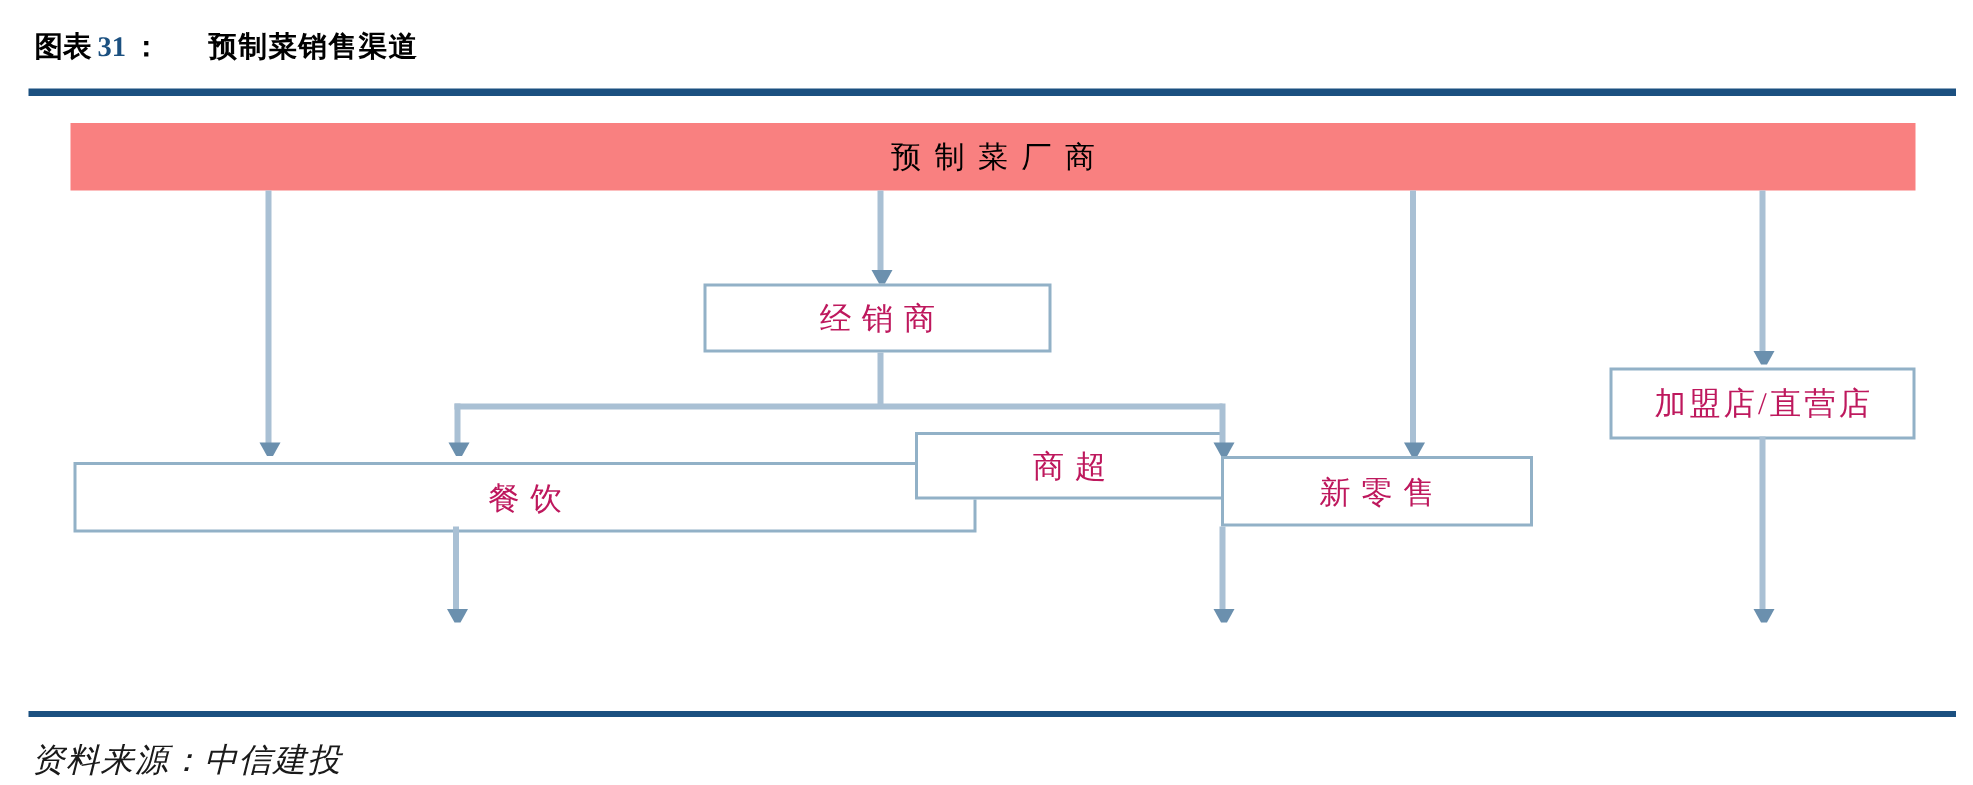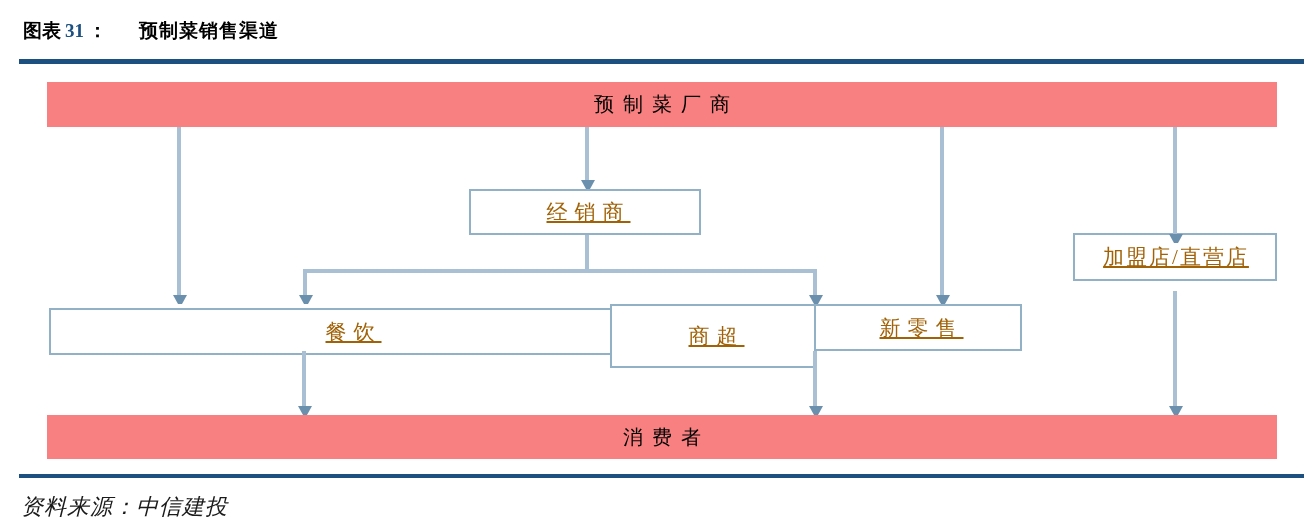--- a/index.html
+++ b/index.html
@@ -53,28 +53,28 @@
     letter-spacing: 9px; text-indent: 9px;
   }
   .bar-top { top: 78px; }
   .bar-bottom { top: 411px; height: 44px; }
 
   .node {
     position: absolute;
     background: #ffffff;
     border: 2px solid var(--box-border, #92b1c7);
     display: flex; align-items: center; justify-content: center;
-    font-size: 21px; color: #a16207;
-    letter-spacing: 7px; text-indent: 7px; text-decoration: underline;
+    font-size: 21px; color: #be185d;
+    letter-spacing: 7px; text-indent: 7px;
   }
   .node-distributor { left: 465px; top: 185px; width: 232px; height: 46px; }
   .node-catering    { left: 45px;  top: 304px; width: 602px; height: 47px; }
-  .node-supermarket { left: 606px; top: 300px; width: 206px; height: 64px; }
+  .node-supermarket { left: 606px; top: 284px; width: 206px; height: 45px; }
   .node-newretail   { left: 810px; top: 300px; width: 208px; height: 47px; }
-  .node-franchise   { left: 1069px; top: 229px; width: 204px; height: 48px;
+  .node-franchise   { left: 1069px; top: 241px; width: 204px; height: 48px;
                       letter-spacing: 2px; text-indent: 2px; }
 
   
   .vline, .hline { position: absolute; background: var(--connector, #a9c0d4); }
   .vline { width: 2px; }
   .hline { height: 2px; }
   .arrow-down {
     position: absolute;
     width: 0; height: 0;
     border-left: 5px solid transparent;
@@ -104,21 +104,20 @@
   <div class="rule-top"></div>
 
   <div class="bar bar-top">预制菜厂商</div>
 
   <div class="node node-distributor">经销商</div>
   <div class="node node-catering">餐饮</div>
   <div class="node node-supermarket">商超</div>
   <div class="node node-newretail">新零售</div>
   <div class="node node-franchise">加盟店/直营店</div>
 
-  <div class="bar bar-bottom">消费者</div>
 
   <div class="vline" style="left:173px; top:123px; height:169px;"></div>
   <div class="arrow-down" style="left:169px; top:291px;"></div>
 
   <div class="vline" style="left:581px; top:123px; height:54px;"></div>
   <div class="arrow-down" style="left:577px; top:176px;"></div>
 
   <div class="vline" style="left:936px; top:123px; height:169px;"></div>
   <div class="arrow-down" style="left:932px; top:291px;"></div>
 

